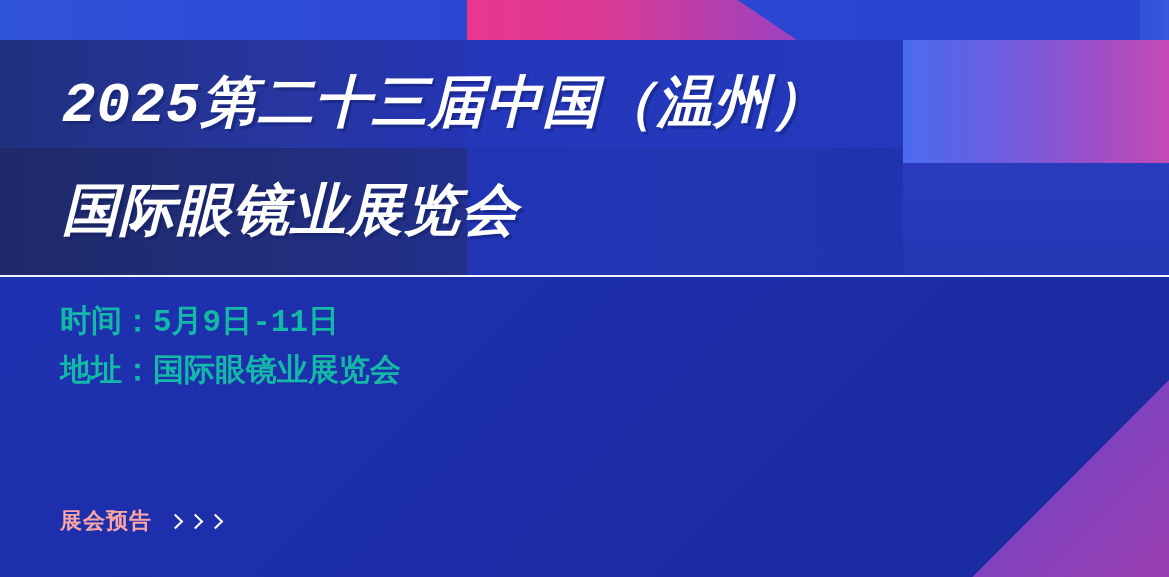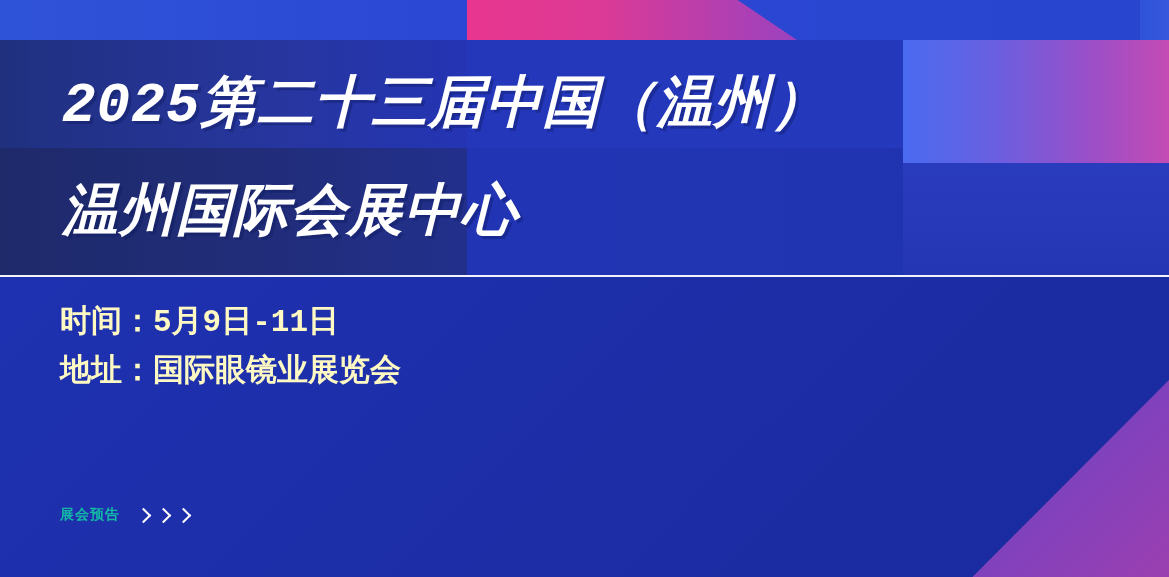--- a/index.html
+++ b/index.html
@@ -91,39 +91,39 @@
     white-space: nowrap;
     text-shadow: 3px 3px 0 rgba(12,22,90,0.35);
   }
 
   
   .info-block {
     position: absolute;
     left: 60px; top: 298px;
   }
   .info-line {
-    color: #fef9c3;
+    color: #14b8a6;
     font-size: 31px;
     font-weight: bold;
     line-height: 49px;
     white-space: nowrap;
   }
 
   
   .footer-link {
     position: absolute;
     left: 60px; top: 506px;
     display: flex;
     align-items: center;
     gap: 18px;
     cursor: pointer;
   }
   .footer-label {
-    color: #14b8a6;
-    font-size: 14px;
+    color: #fca5a5;
+    font-size: 22px;
     font-weight: bold;
     letter-spacing: 1px;
     white-space: nowrap;
   }
   .chevrons {
     display: flex;
     align-items: center;
     gap: 9px;
   }
   .chev {
@@ -149,21 +149,21 @@
 
   <div class="bg-layer shape-pink-top"></div>
   <div class="bg-layer shape-grad-right"></div>
   <div class="bg-layer shape-edge-right"></div>
   <div class="bg-layer shape-purple-corner"></div>
 
   <div class="divider"></div>
 
   <div class="title-block">
     <div class="title-line">2025第二十三届中国（温州）</div>
-    <div class="title-line">温州国际会展中心</div>
+    <div class="title-line">国际眼镜业展览会</div>
   </div>
 
   <div class="info-block">
     <div class="info-line">时间：5月9日-11日</div>
     <div class="info-line">地址：国际眼镜业展览会</div>
   </div>
 
   <div class="footer-link">
     <span class="footer-label">展会预告</span>
     <span class="chevrons">

